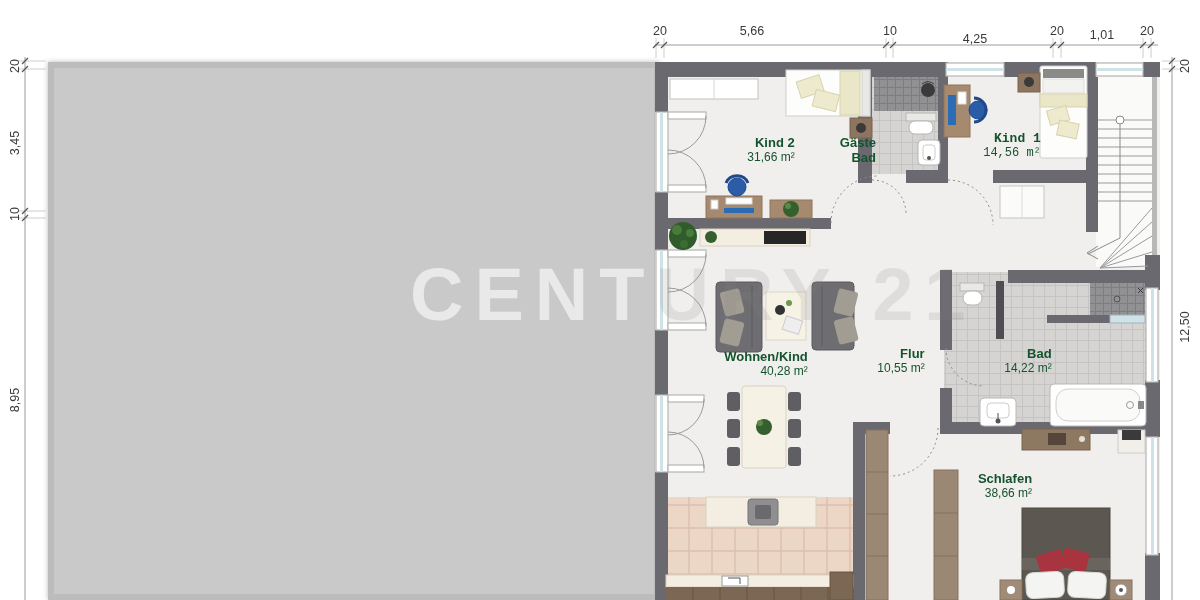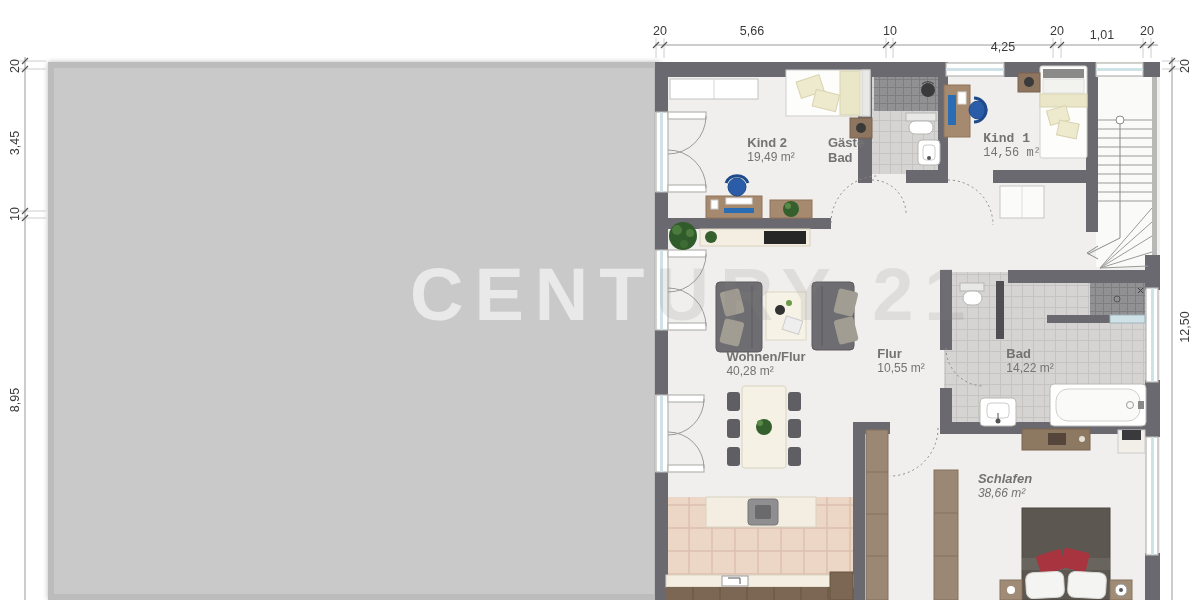--- a/index.html
+++ b/index.html
@@ -27,35 +27,35 @@
 
   
   .wm-clip{position:absolute;top:252px;height:92px;overflow:hidden;pointer-events:none;}
   .wm-clip-left{left:48px;width:612px;}
   .wm-clip-right{left:660px;width:500px;}
   .wm-text{position:absolute;top:0;white-space:nowrap;font-size:74px;font-weight:700;
            letter-spacing:11px;color:rgba(255,255,255,.6);}
   .wm-clip-left .wm-text{left:362px;}
   .wm-clip-right .wm-text{left:-250px;color:rgba(130,130,130,.16);}
 
-  .room-label{position:absolute;transform:translateX(-50%);text-align:left;color:#737373;line-height:1.12;}
+  .room-label{position:absolute;transform:translateX(-50%);text-align:right;color:#14532d;line-height:1.12;}
   .room-name{font-size:13px;font-weight:700;}
   .room-area{font-size:12px;}
   .lbl-kind2{left:771px;top:136px;}
   .lbl-gbad{left:852px;top:136px;width:48px;}
   .lbl-kind1{left:1012px;top:132px;font-family:Liberation Mono, monospace;}
   .lbl-flur{left:901px;top:311px;margin-top:36px;}
   .lbl-wohnen{left:766px;top:350px;}
-  .lbl-bad{left:1030px;top:347px;}
-  .lbl-schlafen{left:1005px;top:472px;font-style:italic;}
+  .lbl-bad{left:1004px;top:347px;padding-left:48px;}
+  .lbl-schlafen{left:1005px;top:472px;}
 
   .dim{position:absolute;font-size:12.5px;color:var(--dimText);transform:translateX(-50%);white-space:nowrap;}
   .dim-v{transform:translate(-50%,-50%) rotate(-90deg);}
   .dt0{left:660px;top:24px;}.dt1{left:752px;top:24px;}.dt2{left:890px;top:24px;}
-  .dt3{left:975px;top:40px;margin-left:28px;}.dt4{left:1057px;top:24px;}.dt5{left:1102px;top:28px;}.dt6{left:1147px;top:24px;}
+  .dt3{left:975px;top:32px;}.dt4{left:1057px;top:24px;}.dt5{left:1102px;top:28px;}.dt6{left:1147px;top:24px;}
   .dl0{left:15px;top:66px;}.dl1{left:15px;top:143px;}.dl2{left:15px;top:214px;}.dl3{left:15px;top:400px;}
   .dr0{left:1185px;top:66px;}.dr1{left:1185px;top:327px;}
 </style>
 </head>
 <body>
 
 <div id="stage" style="--wall: #6b6970; --floor: #f0efed; --tile: #d6d4d2; --tileDark: #919193; --tileKitchen: #ecd6c6; --wood: #9b8874; --woodDark: #7b6753; --cream: #f3eee1; --sofa: #6e6d71; --cushion: #a29d93; --glass: #cfe2e8; --chairBlue: #2b5ca8; --plant: #35602e; --bedDark: #5d5752; --pillowRed: #a83440; --dimText: #3a3a3a; --dimLine: #9a9a9a; --redacted: #c9c9c9;">
 
   <div class="gray-block"></div>
 
@@ -420,35 +420,35 @@
 
   <div class="wm-clip wm-clip-left">
     <span class="wm-text">CENTURY 21</span>
   </div>
   <div class="wm-clip wm-clip-right">
     <span class="wm-text">CENTURY 21</span>
   </div>
 
   <div class="room-label lbl-kind2">
     <div class="room-name">Kind 2</div>
-      <div class="room-area">19,49 m²</div>
+      <div class="room-area">31,66 m²</div>
   </div>
   <div class="room-label lbl-gbad">
     <div class="room-name">Gäste Bad</div>
   </div>
   <div class="room-label lbl-kind1">
     <div class="room-name">Kind 1</div>
       <div class="room-area">14,56 m²</div>
   </div>
   <div class="room-label lbl-flur">
     <div class="room-name">Flur</div>
       <div class="room-area">10,55 m²</div>
   </div>
   <div class="room-label lbl-wohnen">
-    <div class="room-name">Wohnen/Flur</div>
+    <div class="room-name">Wohnen/Kind</div>
       <div class="room-area">40,28 m²</div>
   </div>
   <div class="room-label lbl-bad">
     <div class="room-name">Bad</div>
       <div class="room-area">14,22 m²</div>
   </div>
   <div class="room-label lbl-schlafen">
     <div class="room-name">Schlafen</div>
       <div class="room-area">38,66 m²</div>
   </div>

